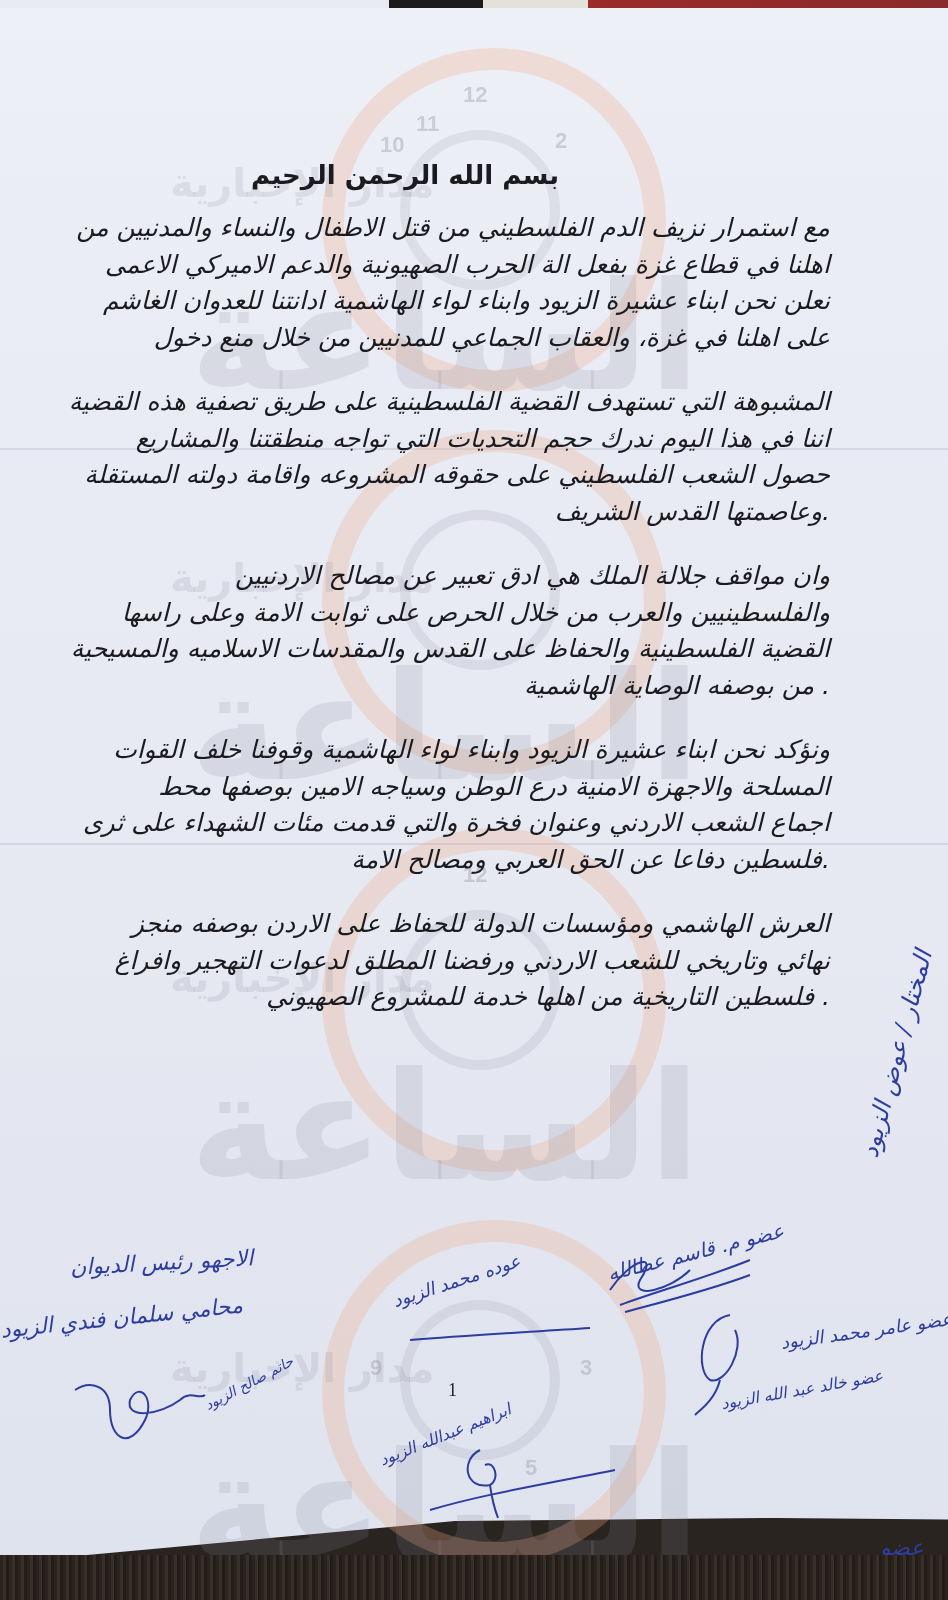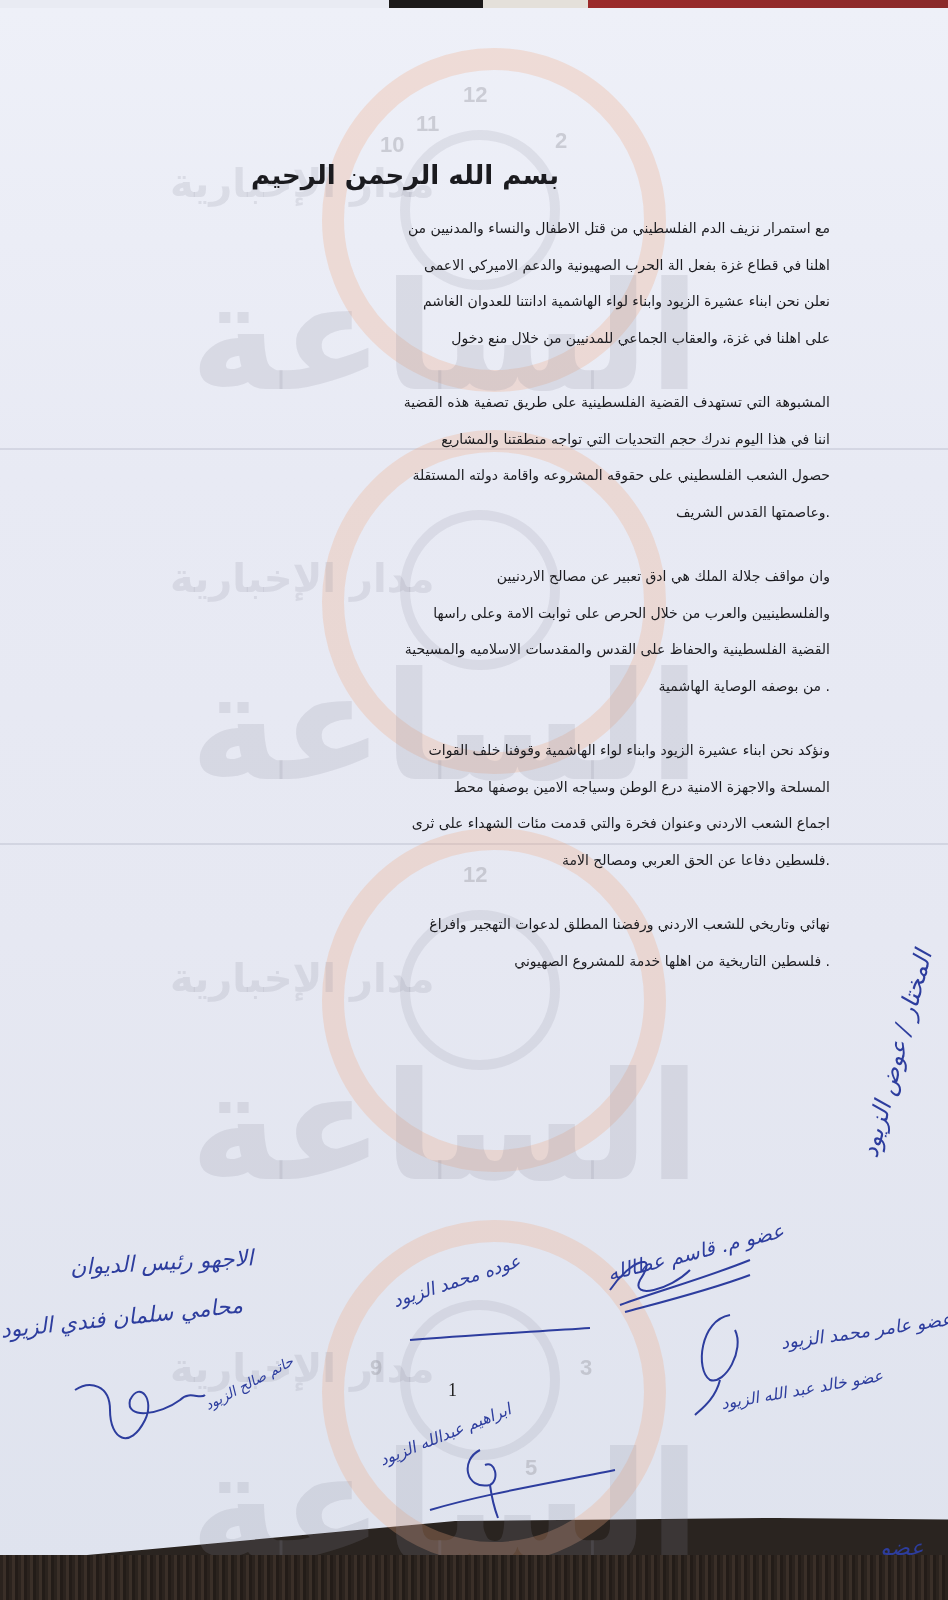--- a/index.html
+++ b/index.html
@@ -40,21 +40,21 @@
     }
     .doc {
       position: absolute; left: 60px; top: 150px; width: 770px;
       direction: rtl; text-align: right; color: #1b1b1f;
       font-family: "DejaVu Sans", sans-serif;
     }
     .title {
       text-align: center; font-weight: bold; font-size: 26px;
       margin: 10px 0 20px 0; padding-right: 80px;
     }
-    .para { font-size: 14px; line-height: 36.5px; margin: 0 0 28px 0; }
+    .para { font-size: 25px; line-height: 36.5px; margin: 0 0 28px 0; font-style: italic; }
     .para .line { display: block; white-space: nowrap; }
     .hand {
       position: absolute; direction: rtl; white-space: nowrap;
       font-family: "DejaVu Serif", serif; font-style: italic;
       color: #2d3d9e; font-size: 22px;
     }
     .pagenum {
       position: absolute; left: 448px; top: 1380px;
       font-family: "Liberation Serif", serif; font-size: 18px; color: #222;
     }
@@ -128,20 +128,21 @@
   </div>
 
   <div class="para">
     <span class="line">ونؤكد نحن ابناء عشيرة الزيود وابناء لواء الهاشمية وقوفنا خلف القوات</span>
     <span class="line">المسلحة والاجهزة الامنية درع الوطن وسياجه الامين بوصفها محط</span>
     <span class="line">اجماع الشعب الاردني وعنوان فخرة والتي قدمت مئات الشهداء على ثرى</span>
     <span class="line">.فلسطين دفاعا عن الحق العربي ومصالح الامة</span>
   </div>
 
   <div class="para">
+    <span class="line">العرش الهاشمي ومؤسسات الدولة للحفاظ على الاردن بوصفه منجز</span>
     <span class="line">نهائي وتاريخي للشعب الاردني ورفضنا المطلق لدعوات التهجير وافراغ</span>
     <span class="line">. فلسطين التاريخية من اهلها خدمة للمشروع الصهيوني</span>
   </div>
 </div>
 
 <span class="hand" style="left:70px;top:1250px;transform:rotate(-3deg);">الاجهو رئيس الديوان</span>
 <span class="hand" style="left:0px;top:1305px;transform:rotate(-6deg);">محامي سلمان فندي الزيود</span>
 <span class="hand" style="left:390px;top:1270px;font-size:18px;transform:rotate(-18deg);">عوده محمد الزيود</span>
 <span class="hand" style="left:605px;top:1240px;font-size:20px;transform:rotate(-14deg);">عضو م. قاسم عطالله</span>
 <span class="hand" style="left:780px;top:1320px;font-size:18px;transform:rotate(-8deg);">عضو عامر محمد الزيود</span>

